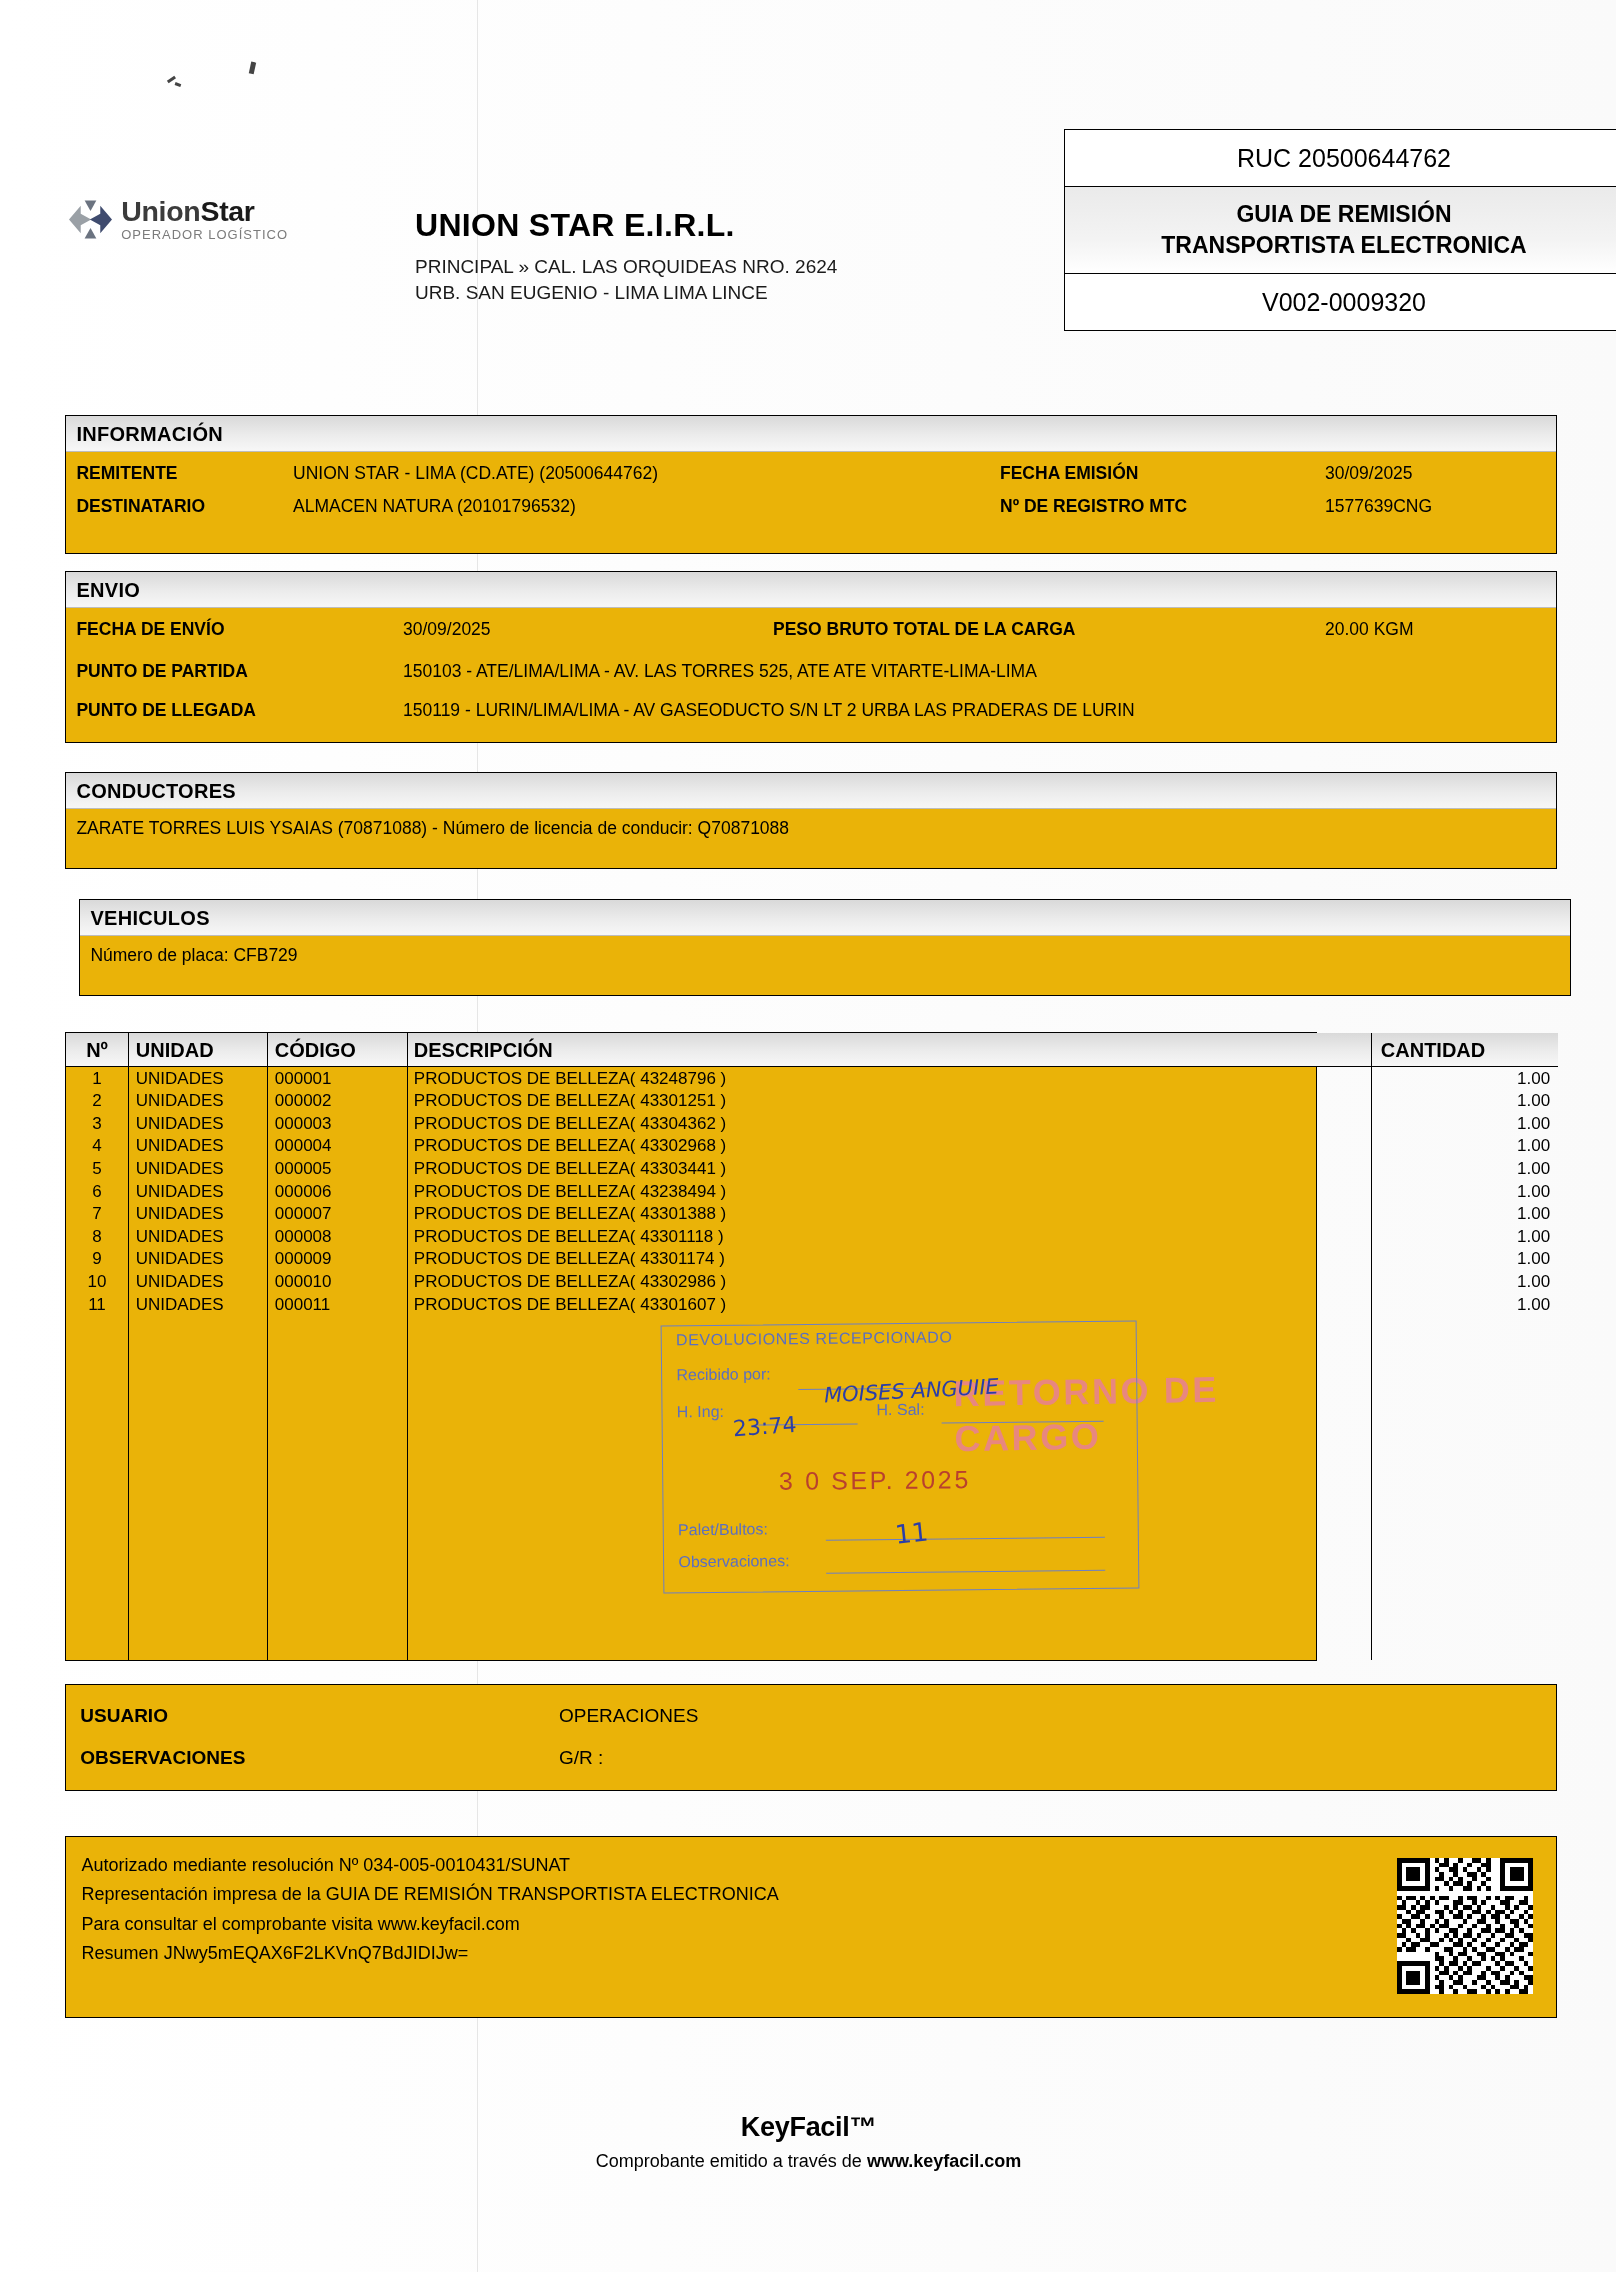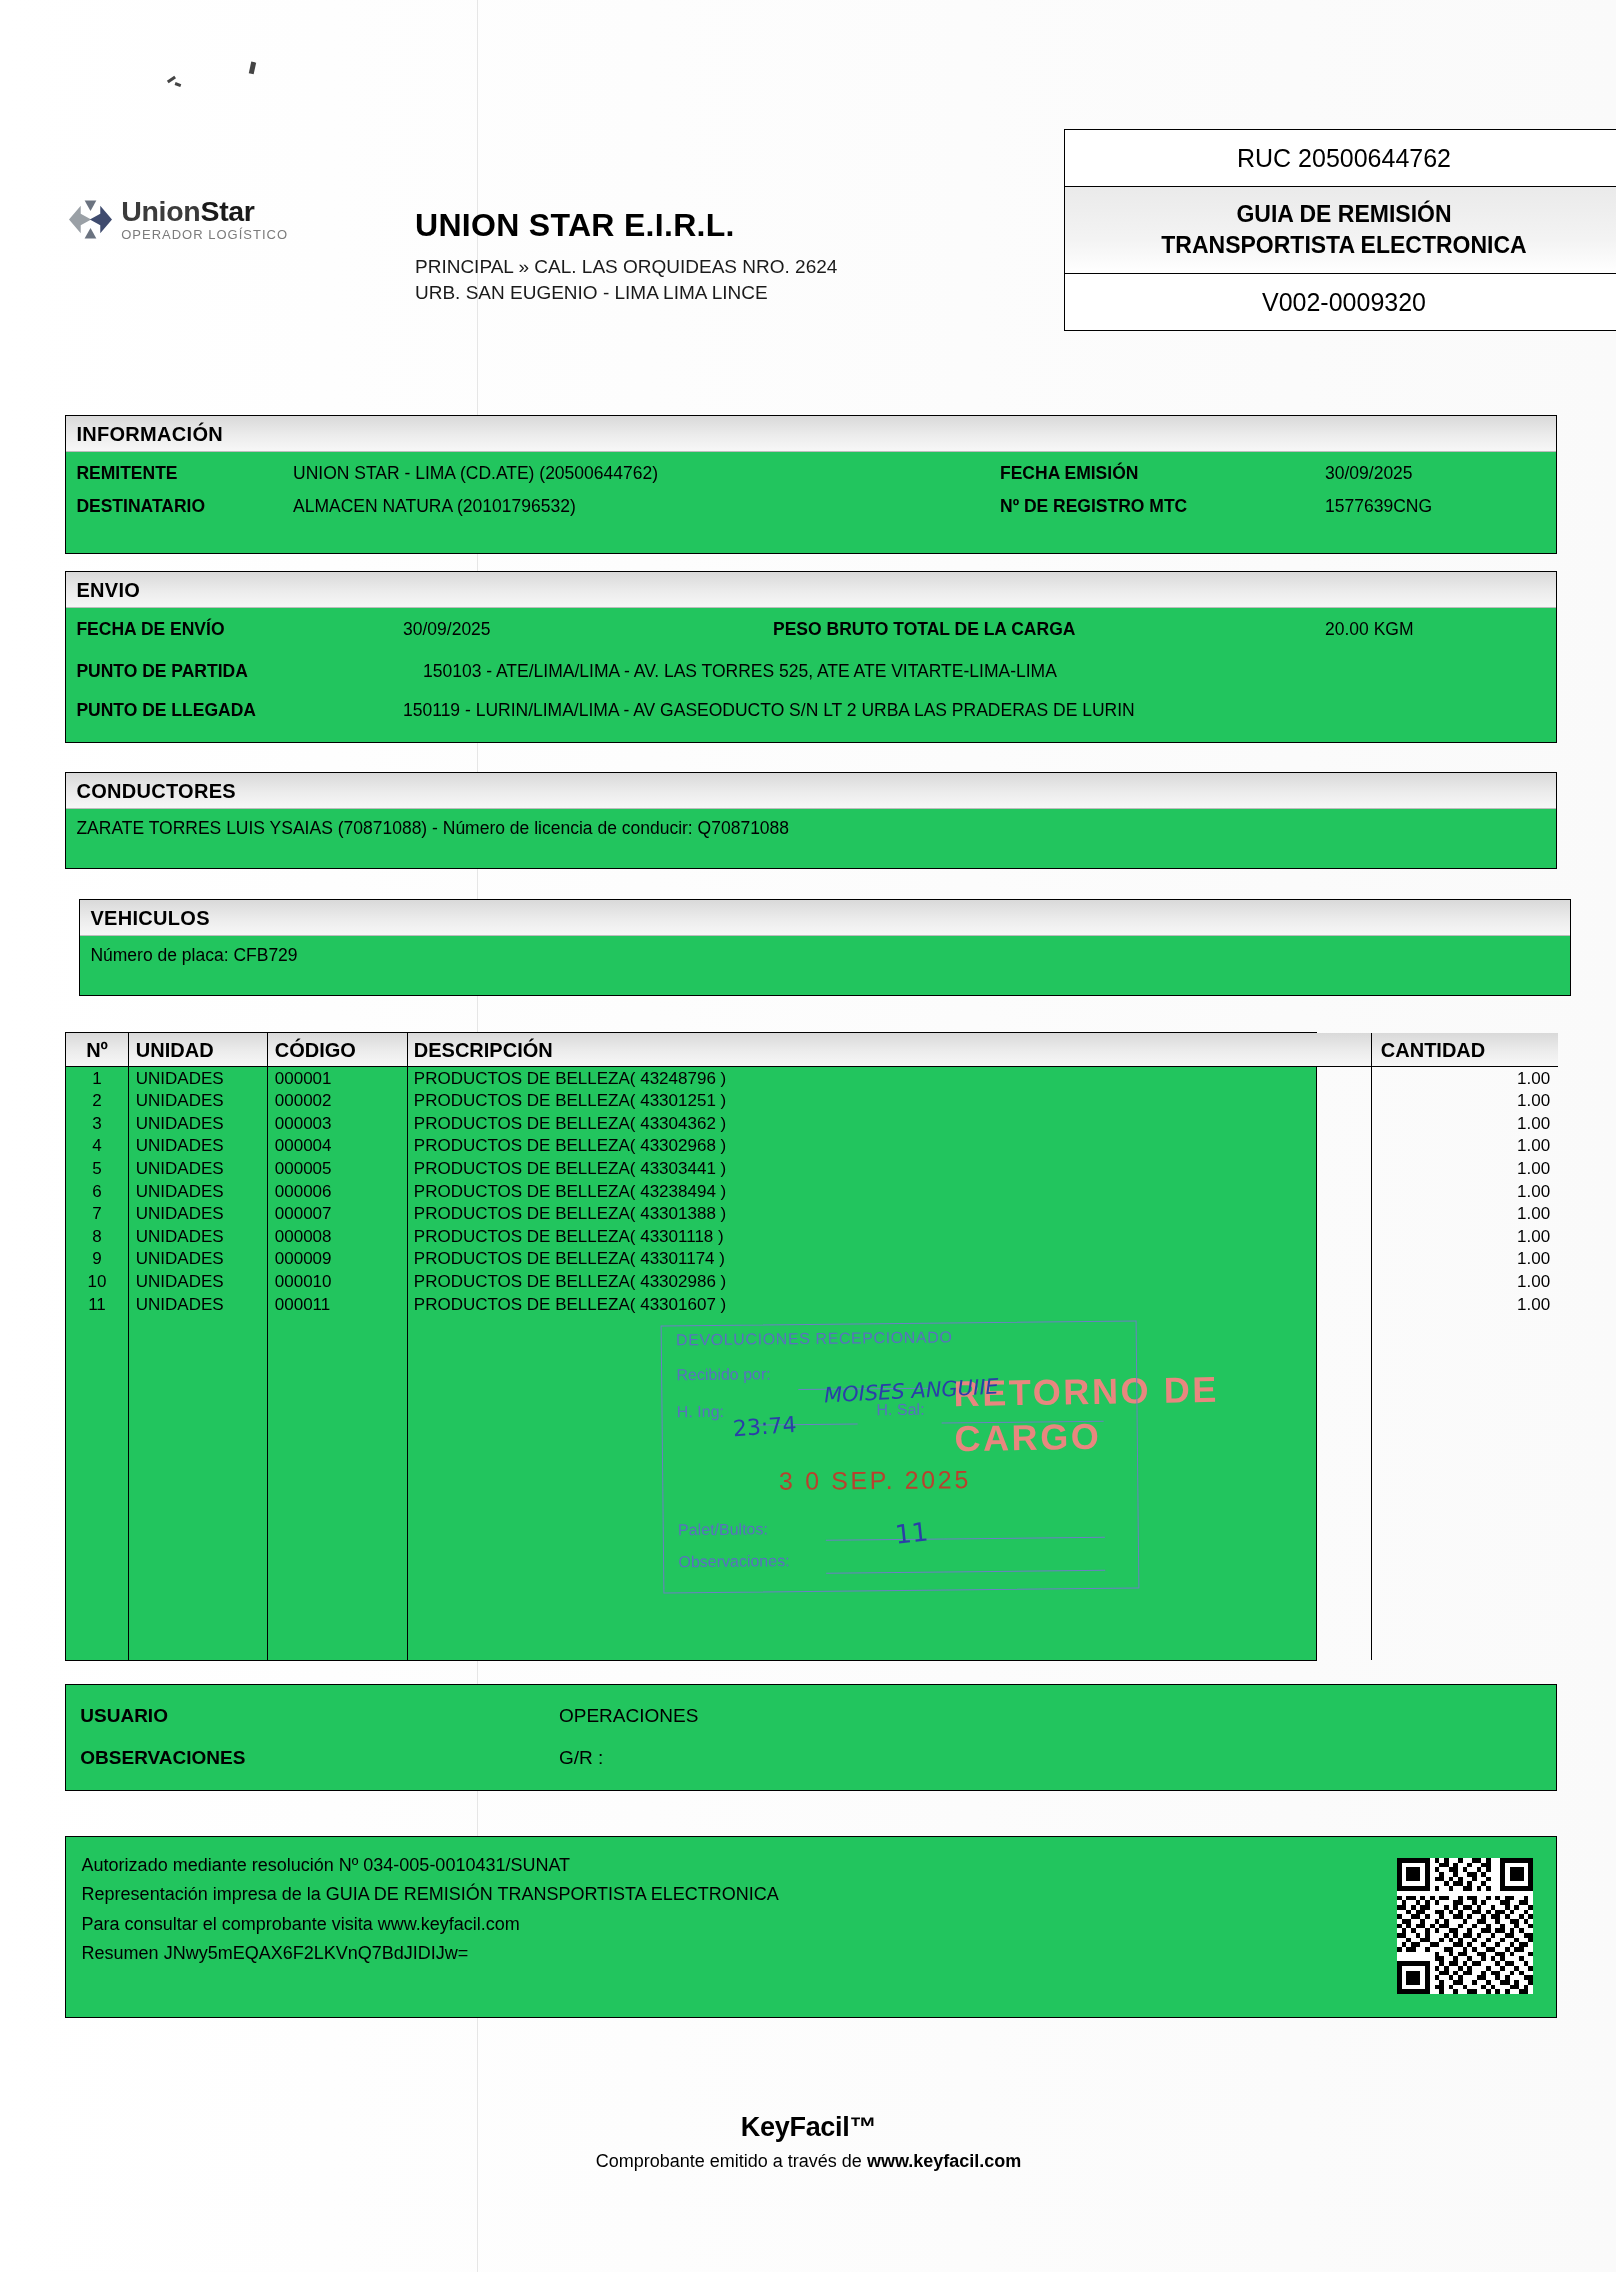--- a/index.html
+++ b/index.html
@@ -114,21 +114,21 @@
   .ruc-num {
     text-align: center;
     font-size: 25px;
     padding: 14.3px 6.5px 13px;
   }
 
   
   .box {
     position: absolute;
     border: 1.3px solid #000;
-    background: #22c55e;
+    background: #eab308;
     box-sizing: border-box;
   }
   .sec-title {
     font-weight: bold;
     font-size: 20px;
     letter-spacing: 0.3px;
     padding: 6.5px 10.4px 5.2px;
     background: linear-gradient(180deg, #d9d9d9 0%, #ececec 55%, #f7f7f7 100%);
     border-bottom: 0.6px solid #bdbdbd;
   }
@@ -375,21 +375,21 @@
 
   <div class="box" id="envio-box">
     <div class="sec-title">ENVIO</div>
     <div class="envio-grid">
       <div class="cell lbl" style="left:10.4px; top:11.7px;">FECHA DE ENVÍO</div>
       <div class="cell" style="left:337px; top:11.7px;">30/09/2025</div>
       <div class="cell lbl" style="left:707px; top:11.7px;">PESO BRUTO TOTAL DE LA CARGA</div>
       <div class="cell" style="left:1259px; top:11.7px;">20.00 KGM</div>
 
       <div class="cell lbl" style="left:10.4px; top:53px;">PUNTO DE PARTIDA</div>
-      <div class="cell" style="left:337px; top:53px;margin-left:20px;">150103 - ATE/LIMA/LIMA - AV. LAS TORRES 525, ATE ATE VITARTE-LIMA-LIMA</div>
+      <div class="cell" style="left:337px; top:53px;">150103 - ATE/LIMA/LIMA - AV. LAS TORRES 525, ATE ATE VITARTE-LIMA-LIMA</div>
 
       <div class="cell lbl" style="left:10.4px; top:92px;">PUNTO DE LLEGADA</div>
       <div class="cell" style="left:337px; top:92px;">150119 - LURIN/LIMA/LIMA - AV GASEODUCTO S/N LT 2 URBA LAS PRADERAS DE LURIN</div>
     </div>
   </div>
 
   <div class="box" id="cond-box">
     <div class="sec-title">CONDUCTORES</div>
     <div class="cond-line">ZARATE TORRES LUIS YSAIAS (70871088) - Número de licencia de conducir: Q70871088</div>
   </div>

